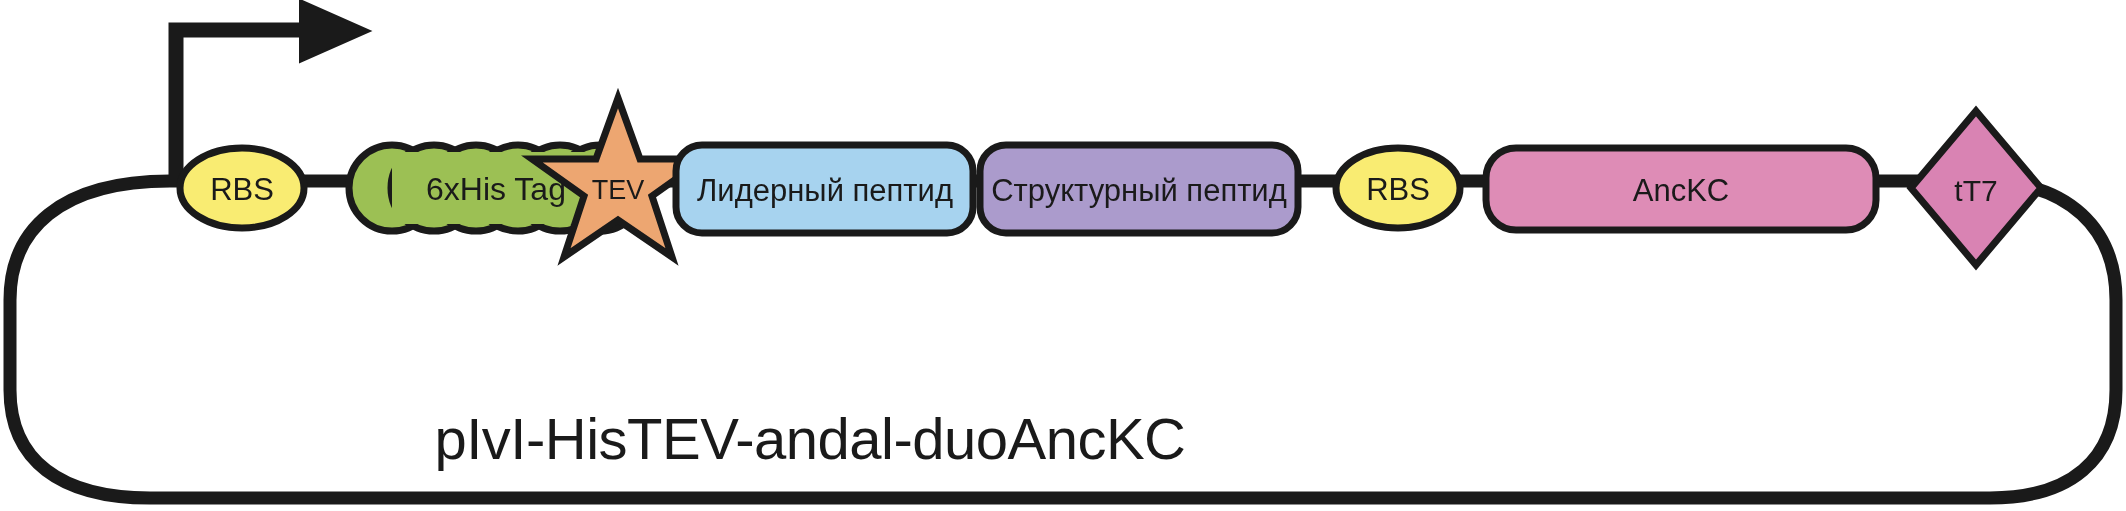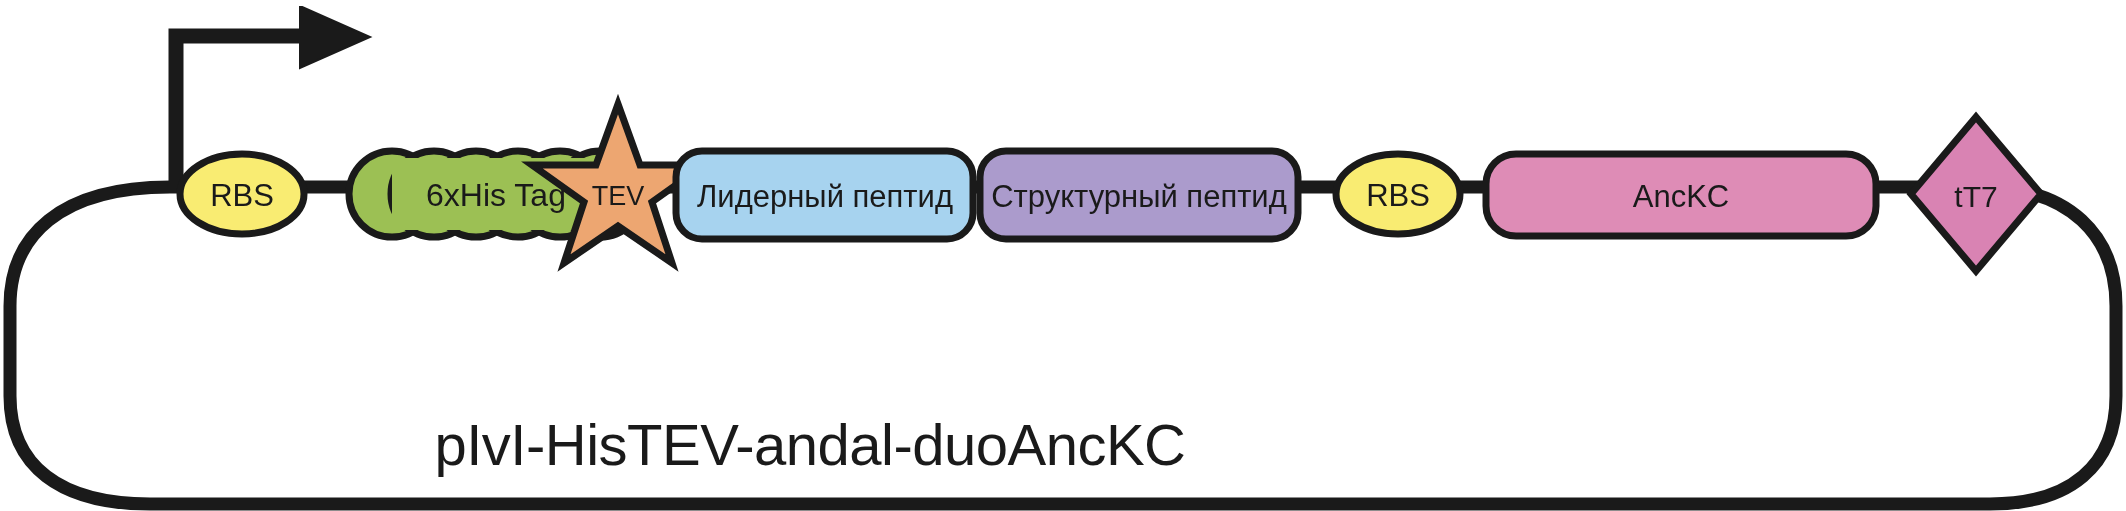--- a/index.html
+++ b/index.html
@@ -12,21 +12,20 @@
     width: 2126px;
     height: 511px;
     overflow: hidden;
     font-family: "Liberation Sans", sans-serif;
   }
   #stage {
     position: relative;
     width: 2126px;
     height: 493px;
     background: #ffffff;
-    margin-top: 6px;
   }
   #plasmid-svg {
     position: absolute;
     top: 0;
     left: 0;
     width: 2126px;
     height: 511px;
     display: block;
   }
   .feature-label {

